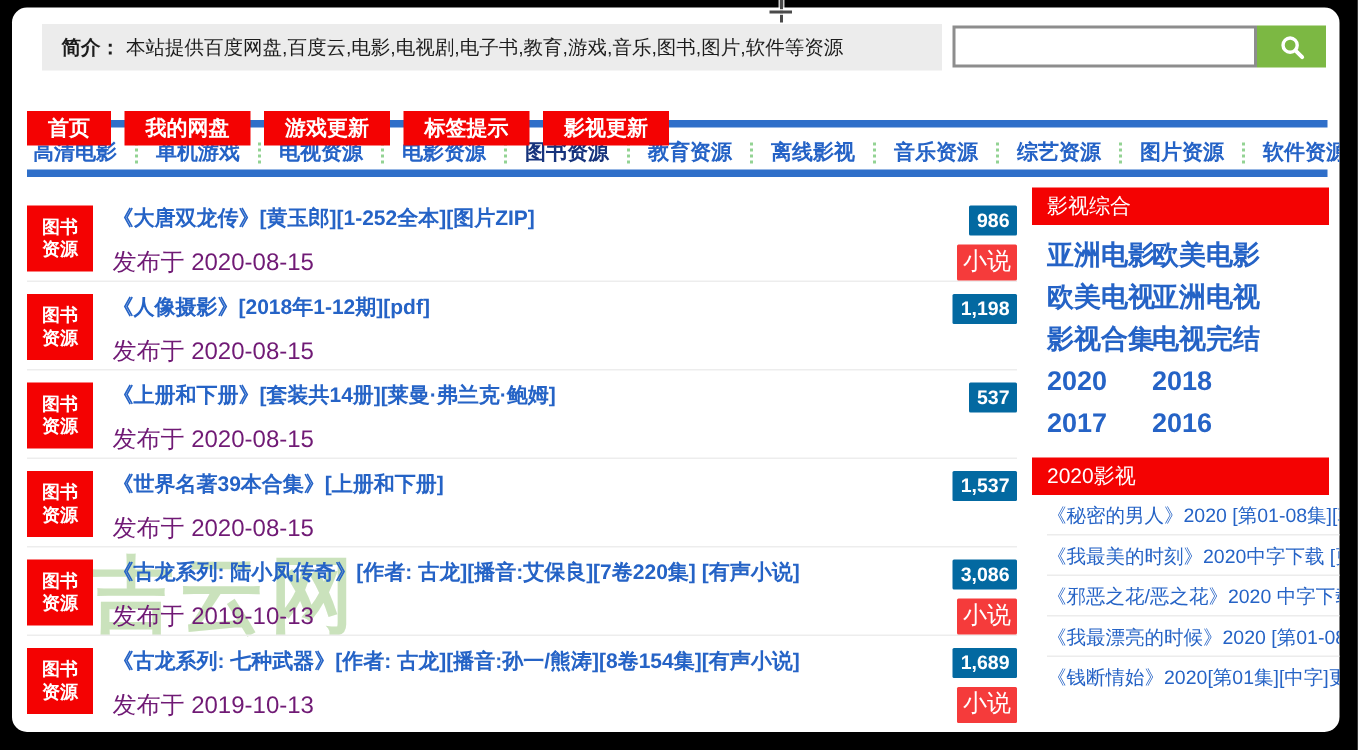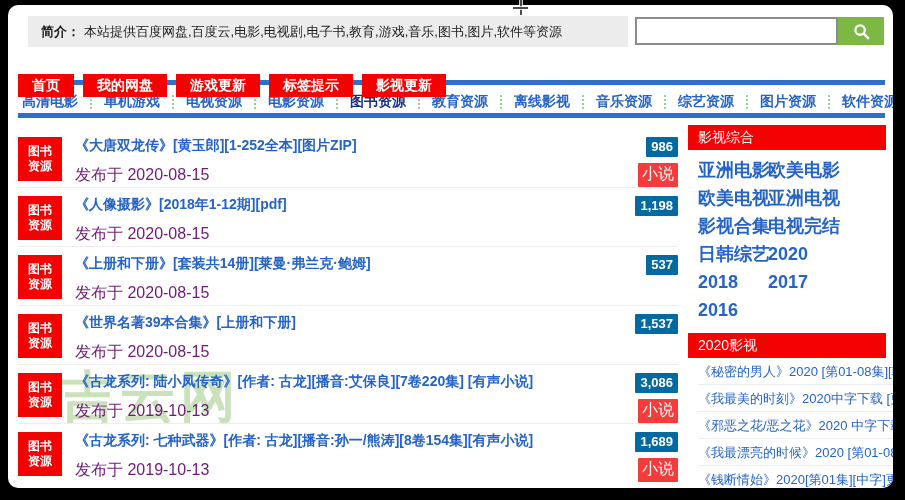--- a/index.html
+++ b/index.html
@@ -228,21 +228,20 @@
 
     <div class="sidebar">
       <div class="side-header">影视综合</div>
       <div class="link-grid">
         <a>亚洲电影</a>
         <a>欧美电影</a>
         <a>欧美电视</a>
         <a>亚洲电视</a>
         <a>影视合集</a>
         <a>电视完结</a>
-        <a>日韩综艺</a>
         <a>2020</a>
         <a>2018</a>
         <a>2017</a>
         <a>2016</a>
       </div>
 
       <div class="side-header second">2020影视</div>
       <div class="side-list">
         <a class="side-item">《秘密的男人》2020 [第01-08集][韩语中字]</a>
         <a class="side-item">《我最美的时刻》2020中字下载 [更新]</a>

